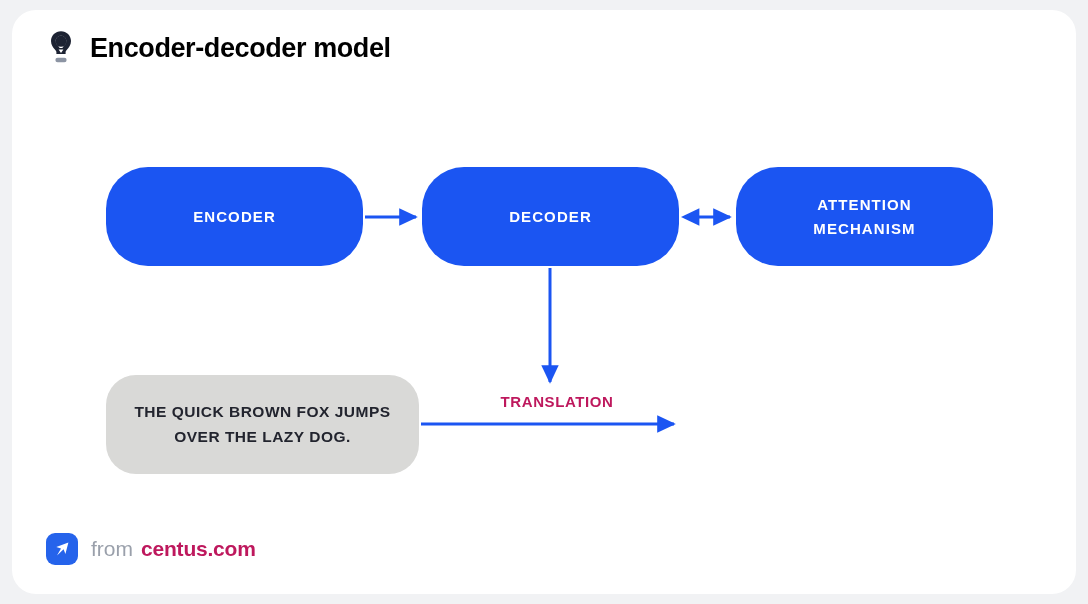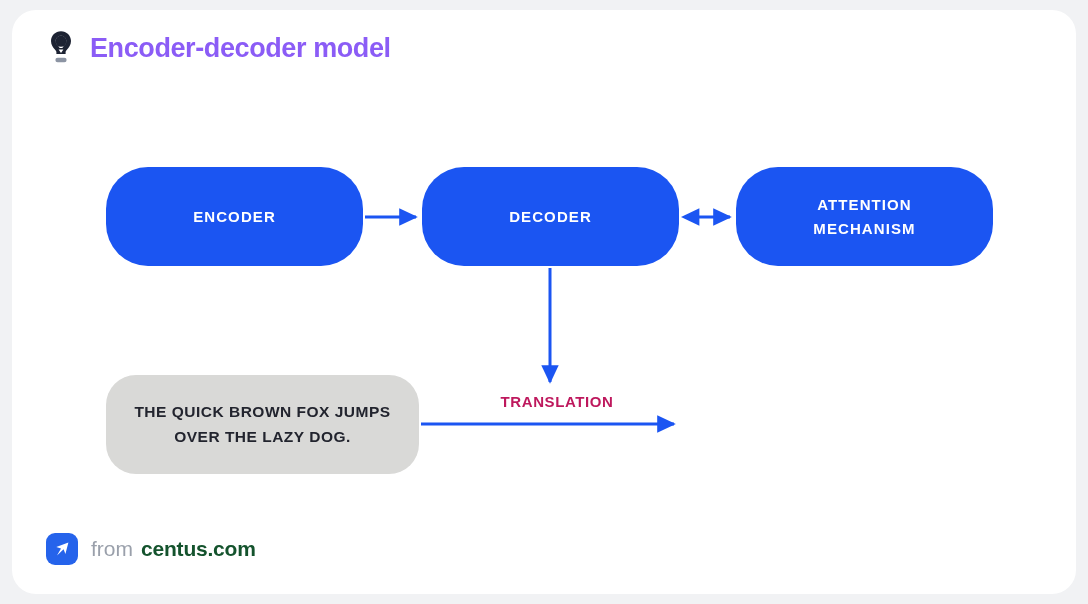--- a/index.html
+++ b/index.html
@@ -34,21 +34,21 @@
     gap: 14px;
   }
   .bulb-icon {
     width: 30px;
     height: 40px;
     display: block;
   }
   .page-title {
     font-size: 27px;
     font-weight: bold;
-    color: #8b5cf6;
+    color: #000000;
     letter-spacing: -0.4px;
     line-height: 1;
     white-space: nowrap;
   }
 
   
   .diagram {
     position: absolute;
     left: 0;
     top: 0;
@@ -128,21 +128,21 @@
     align-items: center;
     justify-content: center;
   }
   .footer-from {
     font-size: 21px;
     color: #9aa0ab;
     font-weight: normal;
   }
   .footer-site {
     font-size: 21px;
-    color: #14532d;
+    color: #be185d;
     font-weight: bold;
     letter-spacing: -0.2px;
   }
   .footer-text {
     display: flex;
     align-items: flex-start;
     gap: 8px;
   }
 </style>
 </head>

